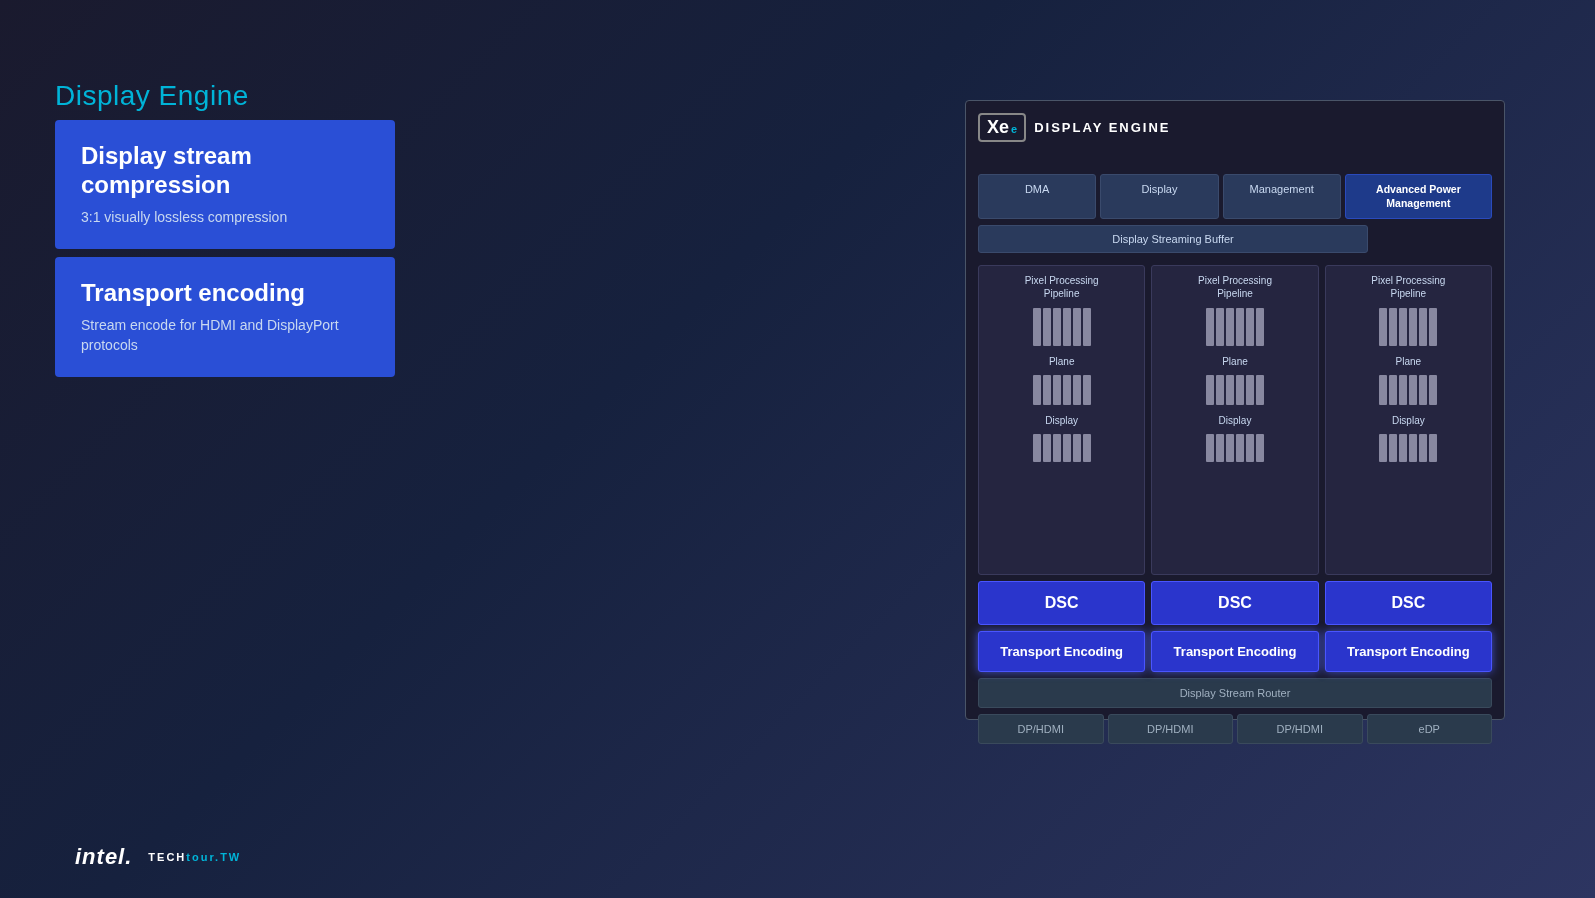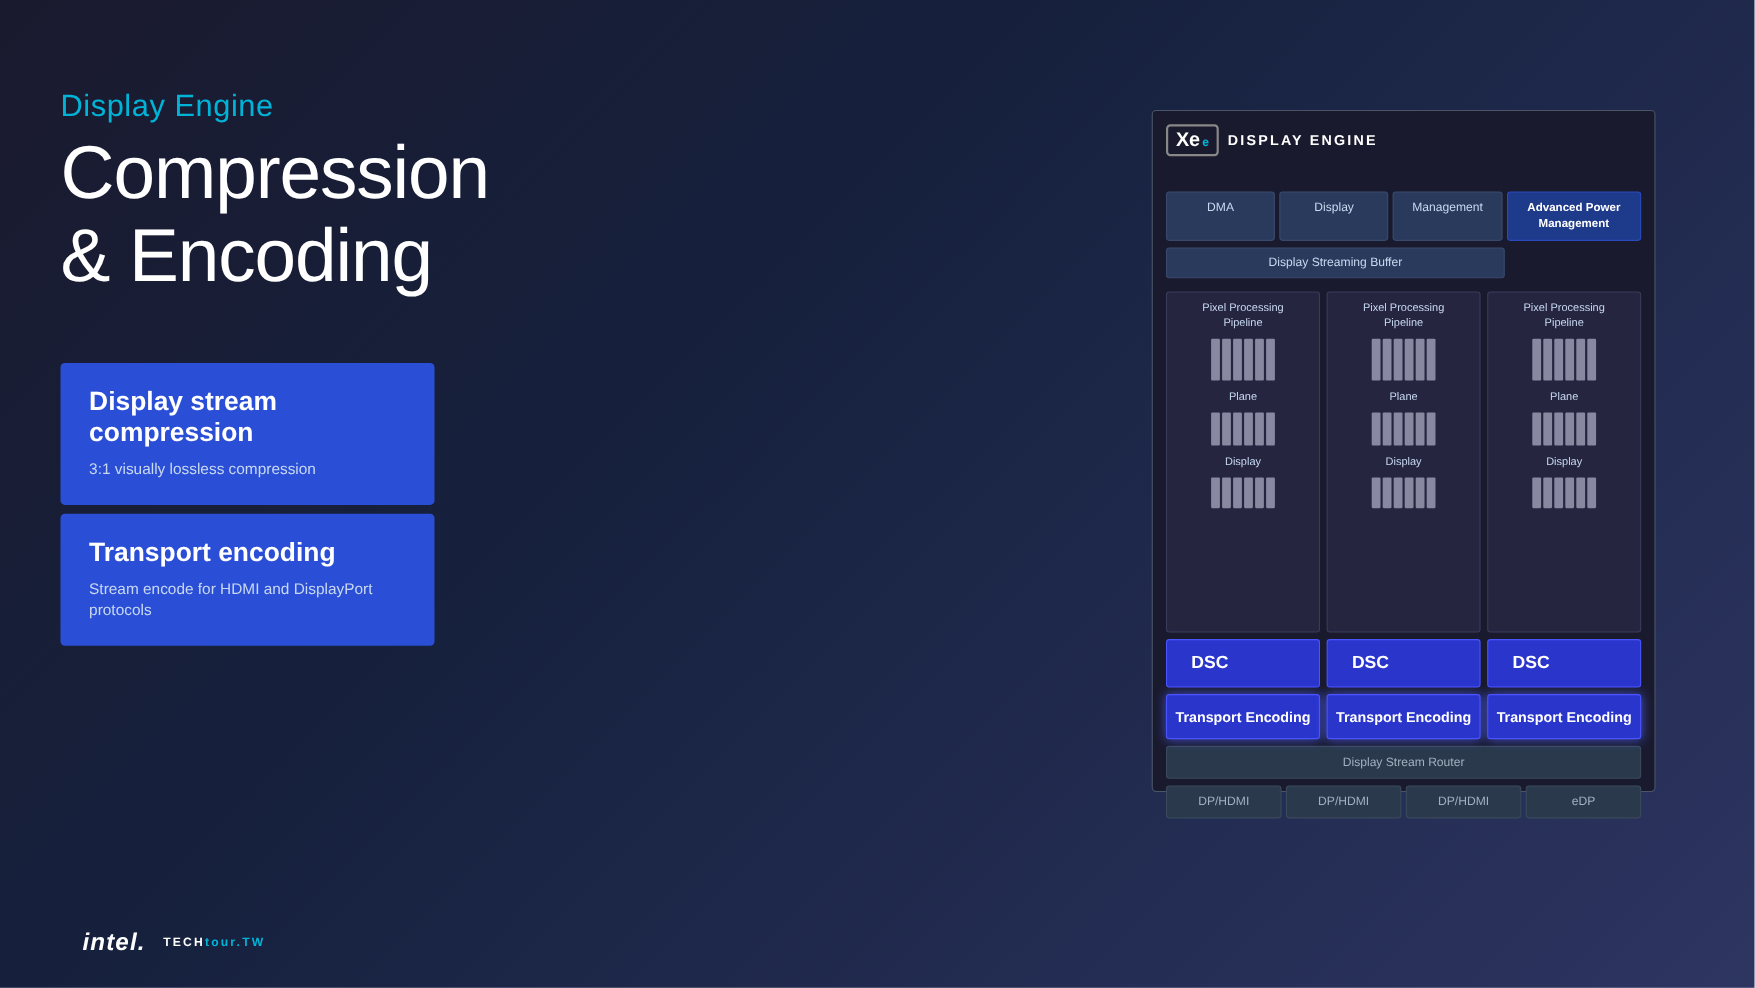--- a/index.html
+++ b/index.html
@@ -96,21 +96,21 @@
       font-size: 11px;
       font-weight: 700;
       letter-spacing: 2px;
     }
 
     
     .diagram-container {
       position: absolute;
       right: 90px;
       top: 100px;
-      width: 458px;
+      width: 540px;
       height: 620px;
     }
 
     .xe-box {
       background: #1a1a2e;
       border: 1.5px solid #4a5568;
       border-radius: 4px;
       width: 100%;
       height: 100%;
       position: relative;
@@ -274,20 +274,21 @@
       margin-bottom: 6px;
     }
 
     .dsc-box {
       flex: 1;
       background: #2a35cc;
       border: 1px solid #4a55ff;
       color: #ffffff;
       font-size: 16px;
       font-weight: 700;
+      text-align: center;
       padding: 12px 22px;
       border-radius: 3px;
     }
 
     
     .transport-row {
       display: flex;
       gap: 6px;
       margin-bottom: 6px;
     }
@@ -336,24 +337,20 @@
     
     .transport-box.highlighted {
       box-shadow: 0 0 10px rgba(80, 100, 255, 0.7);
     }
   </style>
 </head>
 <body>
 
 <div class="left-panel">
   <div class="subtitle">Display Engine</div>
-  <div class="main-title">
-    <span>Compression</span><br>
-    <span>&amp; Encoding</span>
-  </div>
 
   <div class="feature-card">
     <div class="feature-card-title">Display stream compression</div>
     <div class="feature-card-desc">3:1 visually lossless compression</div>
   </div>
 
   <div class="feature-card">
     <div class="feature-card-title">Transport encoding</div>
     <div class="feature-card-desc">Stream encode for HDMI and DisplayPort protocols</div>
   </div>

